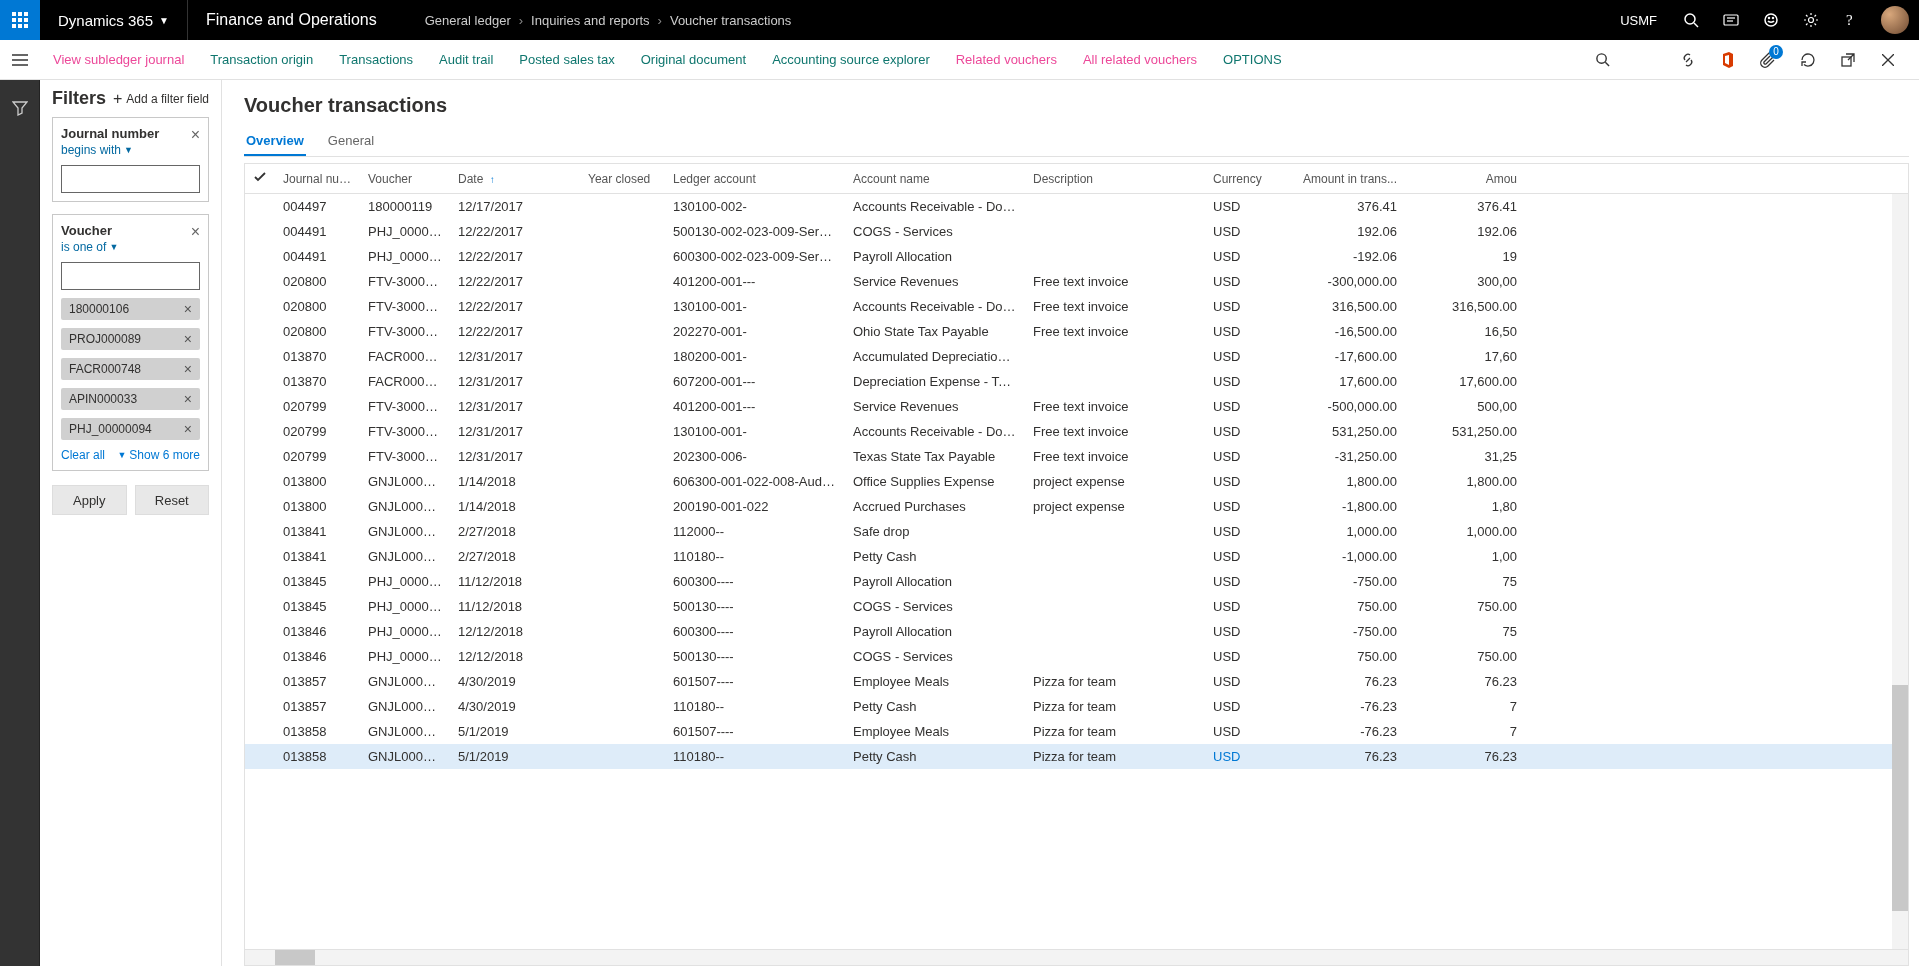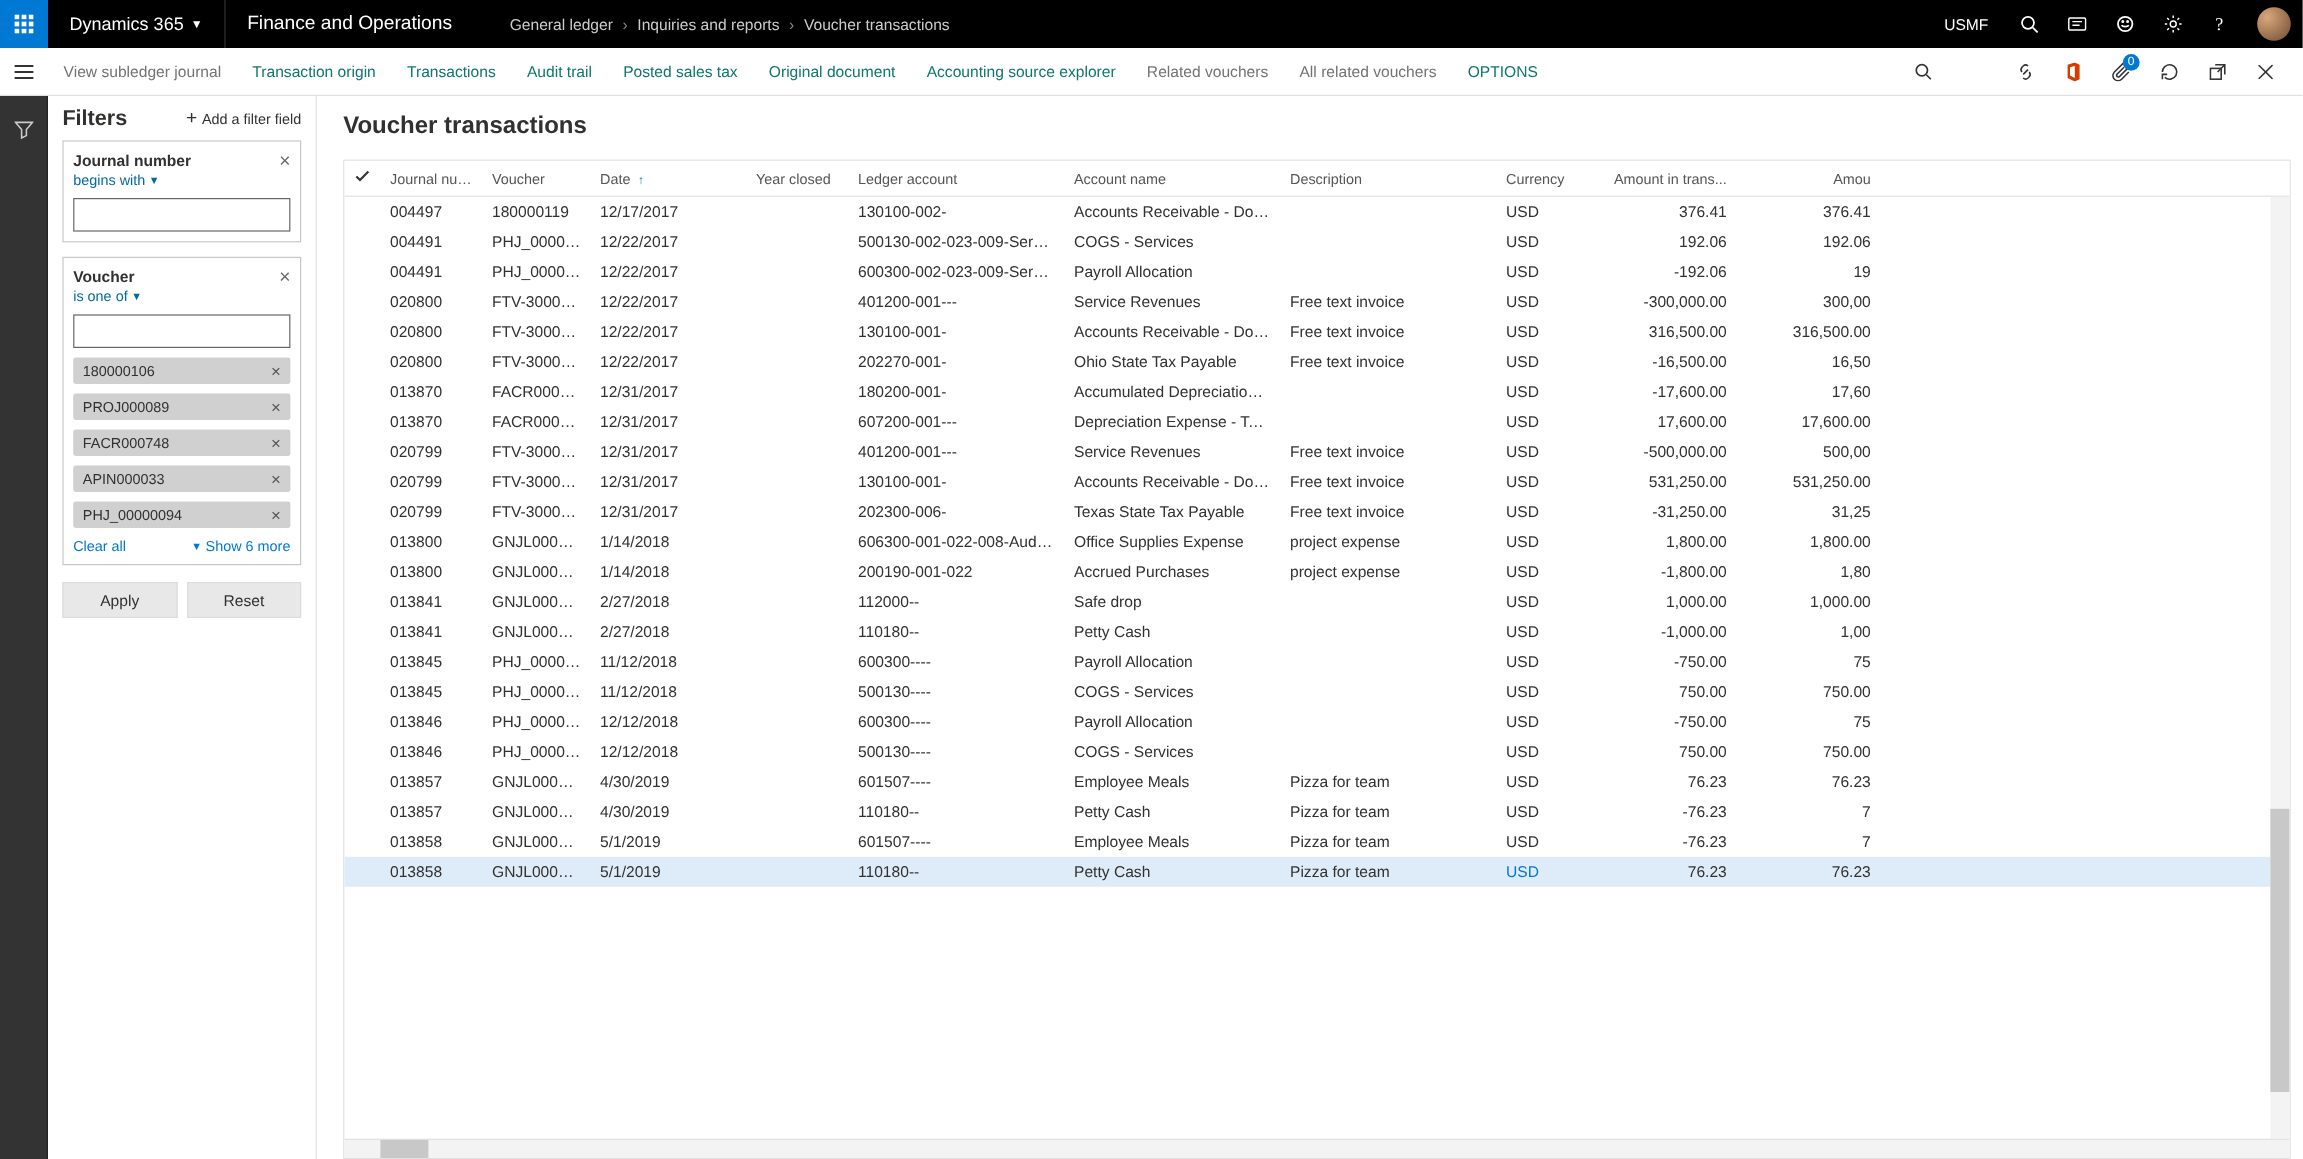--- a/index.html
+++ b/index.html
@@ -13,30 +13,30 @@
   .breadcrumb { display:flex; align-items:center; gap:8px; margin-left: 30px; font-size:13px; color:#ccc;}
   .breadcrumb .sep { color:#888; }
   .top-right { margin-left:auto; display:flex; align-items:center; height:100%;}
   .top-right .entity { padding:0 14px; font-size:13px;}
   .top-icon { width:40px; height:40px; display:flex; align-items:center; justify-content:center; cursor:pointer; color:#fff;}
   .avatar { width:28px;height:28px;border-radius:50%; background: radial-gradient(circle at 30% 30%, #d9a87c, #6e4a32); margin:0 10px; }
   
   .action-bar { height: 40px; border-bottom: 1px solid #e1e1e1; display:flex; align-items:center; padding: 0 8px 0 0; position:relative; background:#fff;}
   .hamburger { width:40px; height:40px; display:flex; align-items:center; justify-content:center; cursor:pointer;}
   .action-item { padding: 0 13px; height:100%; display:flex; align-items:center; cursor:pointer; font-size:13px; color:#0f766e;}
-  .action-item.disabled { color:#737373; cursor:default;text-align:right;}
+  .action-item.disabled { color:#ec4899; cursor:default;text-align:right;}
   .action-right { margin-left:auto; display:flex; align-items:center; height:100%; gap:6px; padding-right:6px;}
   .ab-icon { width:34px; height:34px; display:flex; align-items:center; justify-content:center; cursor:pointer; position:relative;}
   .badge { position:absolute; top:2px; right:2px; background:#0078d4; color:#fff; border-radius:8px; font-size:10px; min-width:14px; height:14px; display:flex; align-items:center; justify-content:center; padding:0 3px;}
 
   .body-area { display:flex; height: calc(100% - 80px); }
   .left-rail { width:40px; background:#333; border-right:1px solid #222; padding-top:10px;}
   .left-rail .rail-icon{ width:40px;height:36px; display:flex;align-items:center;justify-content:center; color:#ccc; cursor:pointer;}
   
-  .filter-panel { width:224px; padding: 8px 12px 0 12px; border-right:1px solid #e1e1e1; background:#fff; overflow-y:auto;}
+  .filter-panel { width:182px; padding: 8px 12px 0 12px; border-right:1px solid #e1e1e1; background:#fff; overflow-y:auto;}
   .filter-header { display:flex; align-items:center; justify-content:space-between; margin-bottom:8px;}
   .filter-header h3{ font-size:18px; font-weight:600;}
   .add-filter { font-size:12px; color:#323130; cursor:pointer; display:flex; align-items:center; gap:4px;}
   .filter-card { border:1px solid #c8c8c8; padding:8px; margin-bottom:12px; background:#fff; position:relative;}
   .filter-card .close-x { position:absolute; top:8px; right:8px; font-size:16px; color:#666; cursor:pointer;}
   .filter-label { font-size:13px; font-weight:600; }
   .filter-op { font-size:12px; color:#0369a1; display:flex; align-items:center; gap:3px; margin-top:2px; cursor:pointer;}
   .filter-input { width:100%; height:28px; border:1px solid #666; margin-top:8px; padding:0 6px; font-size:13px;}
   .token { background:#d0d0d0; border-radius:2px; padding:3px 8px; margin-top:8px; font-size:12px; display:flex; align-items:center; justify-content:space-between; cursor:default;}
   .token .tx { font-size:14px; color:#555; cursor:pointer;}
@@ -275,20 +275,24 @@
     </div>
 
     <div class="btn-row">
       <div class="btn">Apply</div>
       <div class="btn">Reset</div>
     </div>
   </div>
 
   <div class="main">
     <h2>Voucher transactions</h2>
+    <div class="tabs" id="tabs">
+        <div class="tab active">Overview</div>
+        <div class="tab">General</div>
+      </div>
 
     <div class="grid-wrap">
       <div class="grid-header">
         <div class="cell chk-col">
           <svg width="12" height="12" viewBox="0 0 12 12" fill="none" stroke="#333" stroke-width="1.8">
               <polyline points="1,6 4,9 11,2"></polyline>
             </svg>
         </div>
         <div class="cell c-journal">Journal number</div>
         <div class="cell c-voucher">Voucher</div>

